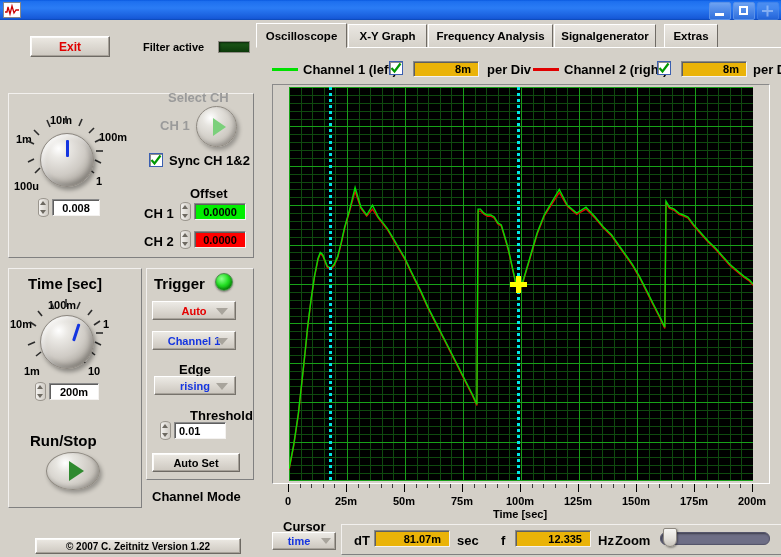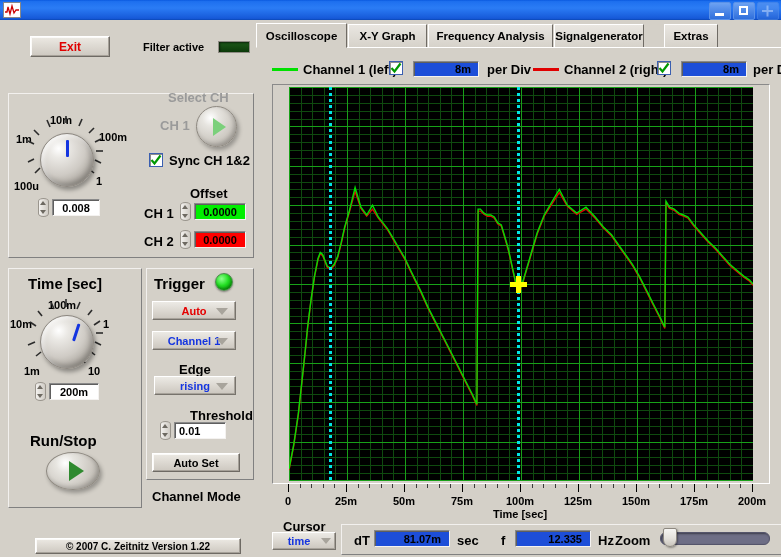--- a/index.html
+++ b/index.html
@@ -55,21 +55,21 @@
   
   .numfld{
     position:absolute;box-sizing:border-box;background:#fff;
     border:1px solid #8a8a8a;border-right-color:#f4f2f0;border-bottom-color:#f4f2f0;
     box-shadow:inset 1px 1px 0 #5f5f5f;
     display:flex;align-items:center;justify-content:center;
     font-size:11px;color:#000;font-weight:bold;
   }
   .numfld.green{background:#00ef00;color:#000;}
   .numfld.red2{background:#ff0000;color:#000;}
-  .numfld.lgray{background:#1d4ed8;}
+  .numfld.lgray{background:#eab308;}
 
   
   .spin{position:absolute;width:11px;height:19px;}
   .spin .sbody{position:absolute;inset:0;border-radius:50%/18%;
     background:linear-gradient(to right,#f3f1ee,#cfcbc4);
     border:1px solid #9a958d;box-sizing:border-box;}
   .spin .ar{position:absolute;left:2px;width:0;height:0;border-left:3px solid transparent;border-right:3px solid transparent;}
   .spin .up{top:3px;border-bottom:4px solid #6d6961;}
   .spin .dn{bottom:3px;border-top:4px solid #6d6961;}
 
@@ -315,21 +315,21 @@
   </div>
   <div class="numfld" style="left:174px;top:422px;width:52px;height:17px;justify-content:flex-start;padding-left:4px;">0.01</div>
   <div class="btn3d" style="left:152px;top:453px;width:88px;height:19px;">Auto Set</div>
 
   <div class="lbl mid" style="left:152px;top:489px;">Channel Mode</div>
 
   <div class="tabstrip">
     <div class="tab active" style="left:0px;width:91px;">Oscilloscope</div>
     <div class="tab" style="left:92px;width:79px;">X-Y Graph</div>
     <div class="tab" style="left:172px;width:125px;">Frequency Analysis</div>
-    <div class="tab" style="left:298px;width:90px;">Signalgenerator</div>
+    <div class="tab" style="left:298px;width:102px;">Signalgenerator</div>
     <div class="tab" style="left:408px;width:54px;">Extras</div>
   </div>
   <div style="position:absolute;left:256px;top:47px;width:525px;height:1px;background:#ffffff;"></div>
 
   <div class="legline" style="left:272px;top:68px;width:26px;background:#00e000;"></div>
   <div class="lbl mid" style="left:303px;top:62px;">Channel 1 (left)</div>
   <div class="cbx" style="left:389px;top:61px;">
     <svg width="12" height="12" viewBox="0 0 12 12">
         <polyline points="1.5,6 4.5,9.5 10.5,1.5" fill="none" stroke="#009900" stroke-width="2.2"></polyline>
       </svg>

